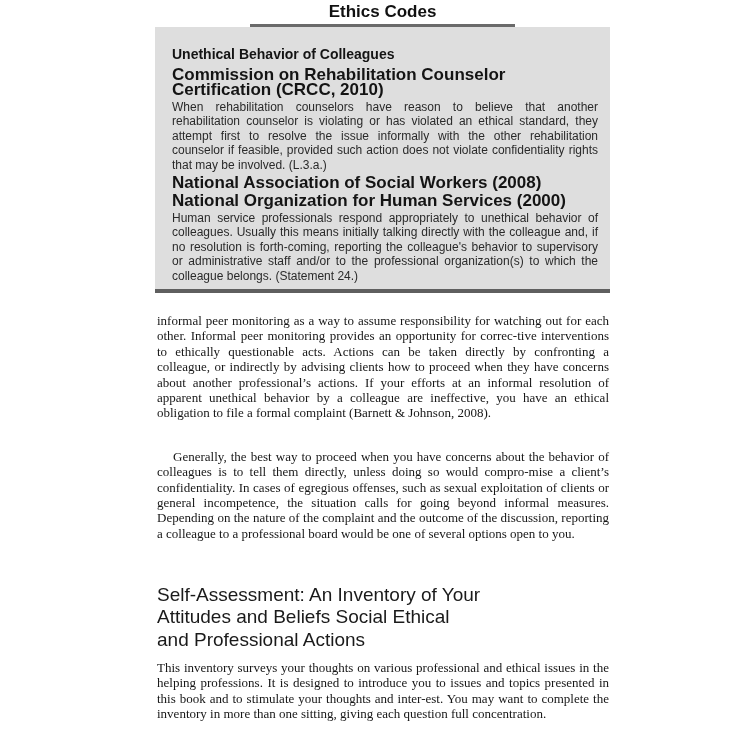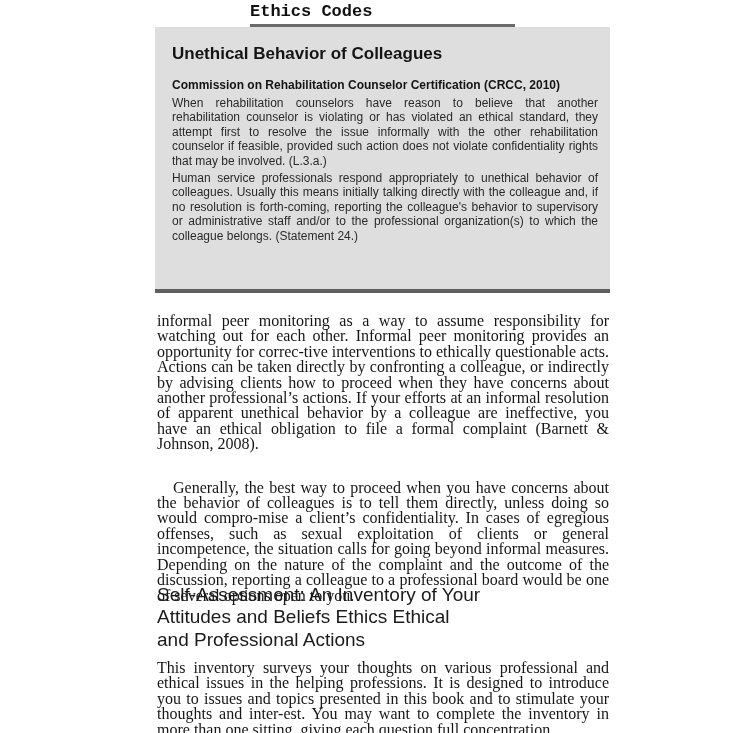--- a/index.html
+++ b/index.html
@@ -1,51 +1,52 @@
 <!DOCTYPE html>
 <html><head>
 <meta charset="utf-8">
 <style>
   html, body { margin: 0; padding: 0; background: #ffffff; }
   body { width: 733px; height: 733px; position: relative; overflow: hidden; }
   .page { position: absolute; left: 0; top: 0; width: 733px; height: 733px; }
 
   .codes-header {
     position: absolute; left: 250px; top: 2px; width: 265px;
-    font-family: Liberation Mono, monospace; font-weight: bold;
+    text-align: center;
+    font-family: Liberation Sans, sans-serif; font-weight: bold;
     font-size: 17px; color: #111; line-height: 20px;
   }
   .codes-rule {
     position: absolute; left: 250px; top: 24px; width: 265px; height: 3px;
     background: #6a6a6a;
   }
   .codes-box {
     position: absolute; left: 155px; top: 27px; width: 455px; height: 262px;
     background: #dedede;
     border-bottom: 4px solid #5f5f5f;
     box-sizing: content-box;
   }
   .box-inner { position: absolute; left: 17px; top: 17px; width: 426px; }
   .box-title {
     font-family: "Liberation Sans", sans-serif; font-weight: bold;
-    font-size: 17px; color: #141414; line-height: 20px; margin: 0 0 14px 0;
+    font-size: 14px; color: #141414; line-height: 20px; margin: 0 0 3px 0;
   }
   .org-heading {
     font-family: "Liberation Sans", sans-serif; font-weight: bold;
-    font-size: 12px; color: #141414; line-height: 15px; margin: 2px 0 3px 0;
+    font-size: 17px; color: #141414; line-height: 15px; margin: 2px 0 3px 0;
   }
   .org-text {
     font-family: "Liberation Sans", sans-serif;
     font-size: 12px; color: #2a2a2a; line-height: 14.4px;
     text-align: justify; margin: 0 0 3px 0;
   }
 
   .body-text {
     position: absolute; left: 157px; width: 452px;
-    font-family: "Liberation Serif", serif; font-size: 16px;
+    font-family: "Liberation Serif", serif; font-size: 13px;
     color: #161616; line-height: 15.4px; text-align: justify;
   }
   .body-text p { margin: 0; }
   .body-text p.indent { text-indent: 16px; margin-top: 28px; }
   .body-a { top: 313px; }
   .section-heading {
     position: absolute; left: 157px; top: 568px; width: 460px;
     font-family: "Liberation Sans", sans-serif; font-size: 19px;
     color: #1a1a1a; line-height: 22.5px; font-weight: normal;
   }
@@ -60,33 +61,35 @@
   <div class="codes-header">Ethics Codes</div>
   <div class="codes-rule"></div>
 
   <div class="codes-box">
     <div class="box-inner">
       <div class="box-title">Unethical Behavior of Colleagues</div>
 
       <div class="org-heading">Commission on Rehabilitation Counselor Certification (CRCC, 2010)</div>
       <p class="org-text">When rehabilitation counselors have reason to believe that another rehabilitation counselor is violating or has violated an ethical standard, they attempt first to resolve the issue informally with the other rehabilitation counselor if feasible, provided such action does not violate confidentiality rights that may be involved. (L.3.a.)</p>
 
+      <div class="org-heading">National Association of Social Workers (2008)</div>
 
+      <div class="org-heading">National Organization for Human Services (2000)</div>
       <p class="org-text">Human service professionals respond appropriately to unethical behavior of colleagues. Usually this means initially talking directly with the colleague and, if no resolution is forth-coming, reporting the colleague's behavior to supervisory or administrative staff and/or to the professional organization(s) to which the colleague belongs. (Statement 24.)</p>
     </div>
   </div>
 
   <div class="body-text body-a">
     <p>informal peer monitoring as a way to assume responsibility for watching out for each other. Informal peer monitoring provides an opportunity for correc-tive interventions to ethically questionable acts. Actions can be taken directly by confronting a colleague, or indirectly by advising clients how to proceed when they have concerns about another professional’s actions. If your efforts at an informal resolution of apparent unethical behavior by a colleague are ineffective, you have an ethical obligation to file a formal complaint (Barnett &amp; Johnson, 2008).</p>
     <p class="indent">Generally, the best way to proceed when you have concerns about the behavior of colleagues is to tell them directly, unless doing so would compro-mise a client’s confidentiality. In cases of egregious offenses, such as sexual exploitation of clients or general incompetence, the situation calls for going beyond informal measures. Depending on the nature of the complaint and the outcome of the discussion, reporting a colleague to a professional board would be one of several options open to you.</p>
   </div>
 
   <h2 class="section-heading">
     <span>Self-Assessment: An Inventory of Your</span>
-    <span>Attitudes and Beliefs Ethics Ethical</span>
+    <span>Attitudes and Beliefs Social Ethical</span>
     <span>and Professional Actions</span>
   </h2>
 
   <div class="body-text body-b">
     <p>This inventory surveys your thoughts on various professional and ethical issues in the helping professions. It is designed to introduce you to issues and topics presented in this book and to stimulate your thoughts and inter-est. You may want to complete the inventory in more than one sitting, giving each question full concentration.</p>
   </div>
 
 </div>
 
 </body></html>

